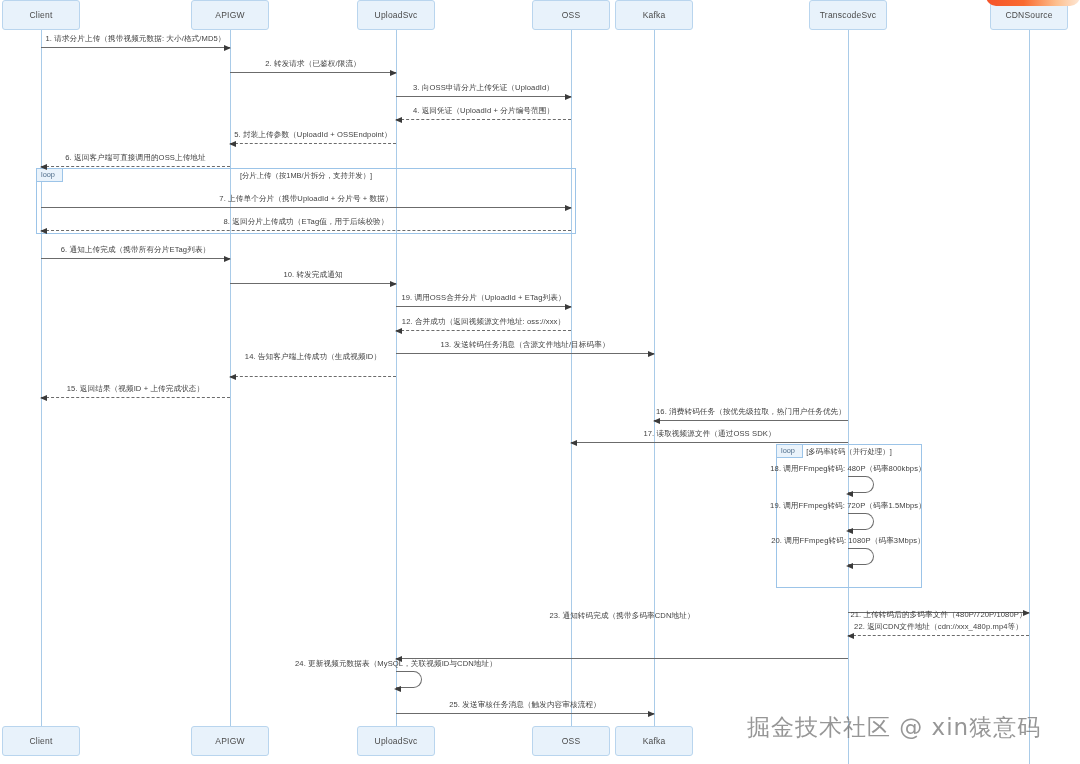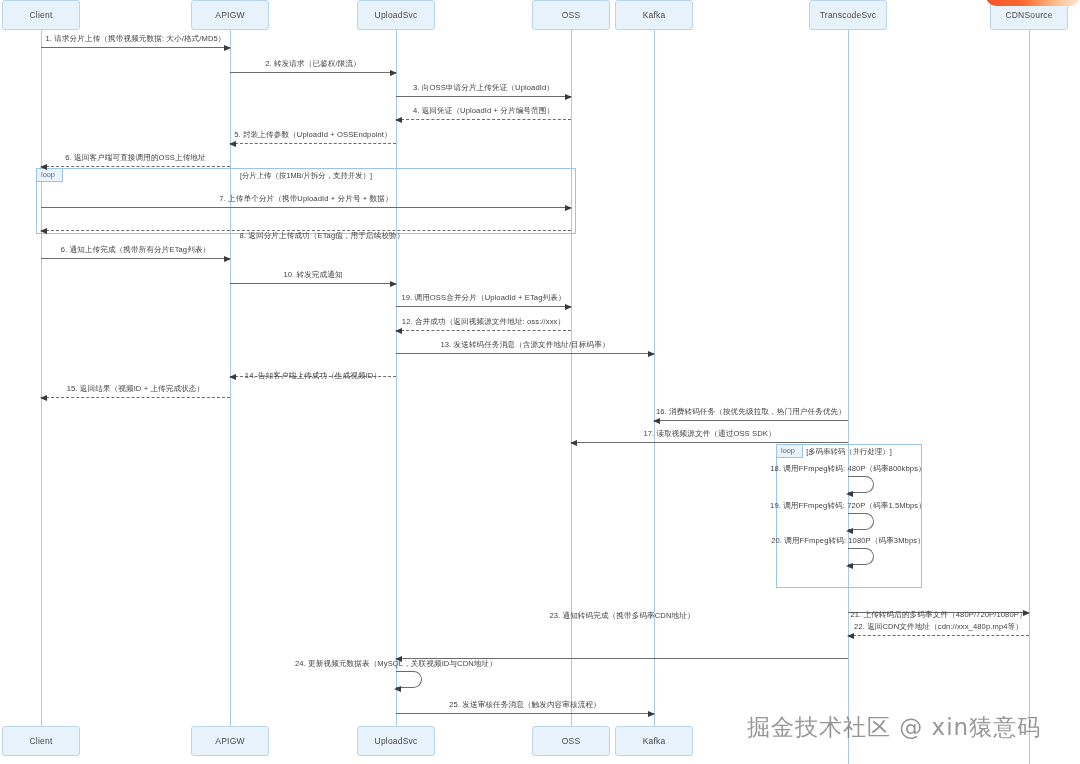--- a/index.html
+++ b/index.html
@@ -150,21 +150,21 @@
       <div class="arrow-l"></div>
     </div>
     <div class="msg-label center" style="left:135.5px;top:153px;">6. 返回客户端可直接调用的OSS上传地址</div>
     <div class="msg" style="left:41px;top:207px;width:530px;">
       <div class="arrow-r"></div>
     </div>
     <div class="msg-label center" style="left:306px;top:194px;">7. 上传单个分片（携带UploadId + 分片号 + 数据）</div>
     <div class="msg dashed" style="left:41px;top:230px;width:530px;">
       <div class="arrow-l"></div>
     </div>
-    <div class="msg-label center" style="left:306px;top:231px;margin-left:16px;">8. 返回分片上传成功（ETag值，用于后续校验）</div>
+    <div class="msg-label center" style="left:306px;top:217px;">8. 返回分片上传成功（ETag值，用于后续校验）</div>
     <div class="msg" style="left:41px;top:258px;width:189px;">
       <div class="arrow-r"></div>
     </div>
     <div class="msg-label center" style="left:135.5px;top:245px;">6. 通知上传完成（携带所有分片ETag列表）</div>
     <div class="msg" style="left:230px;top:283px;width:166px;">
       <div class="arrow-r"></div>
     </div>
     <div class="msg-label center" style="left:313px;top:270px;">10. 转发完成通知</div>
     <div class="msg" style="left:396px;top:306px;width:175px;">
       <div class="arrow-r"></div>
@@ -174,21 +174,21 @@
       <div class="arrow-l"></div>
     </div>
     <div class="msg-label center" style="left:483.5px;top:317px;">12. 合并成功（返回视频源文件地址: oss://xxx）</div>
     <div class="msg" style="left:396px;top:353px;width:258px;">
       <div class="arrow-r"></div>
     </div>
     <div class="msg-label center" style="left:525px;top:340px;">13. 发送转码任务消息（含源文件地址/目标码率）</div>
     <div class="msg dashed" style="left:230px;top:376px;width:166px;">
       <div class="arrow-l"></div>
     </div>
-    <div class="msg-label center" style="left:313px;top:371px;text-align:center;">14. 告知客户端上传成功（生成视频ID）</div>
+    <div class="msg-label center" style="left:313px;top:352px;text-align:center;">14. 告知客户端上传成功（生成视频ID）</div>
     <div class="msg dashed" style="left:41px;top:397px;width:189px;">
       <div class="arrow-l"></div>
     </div>
     <div class="msg-label center" style="left:135.5px;top:384px;">15. 返回结果（视频ID + 上传完成状态）</div>
     <div class="msg" style="left:654px;top:420px;width:194px;">
       <div class="arrow-l"></div>
     </div>
     <div class="msg-label center" style="left:751px;top:407px;">16. 消费转码任务（按优先级拉取，热门用户任务优先）</div>
     <div class="msg" style="left:571px;top:442px;width:277px;">
       <div class="arrow-l"></div>

